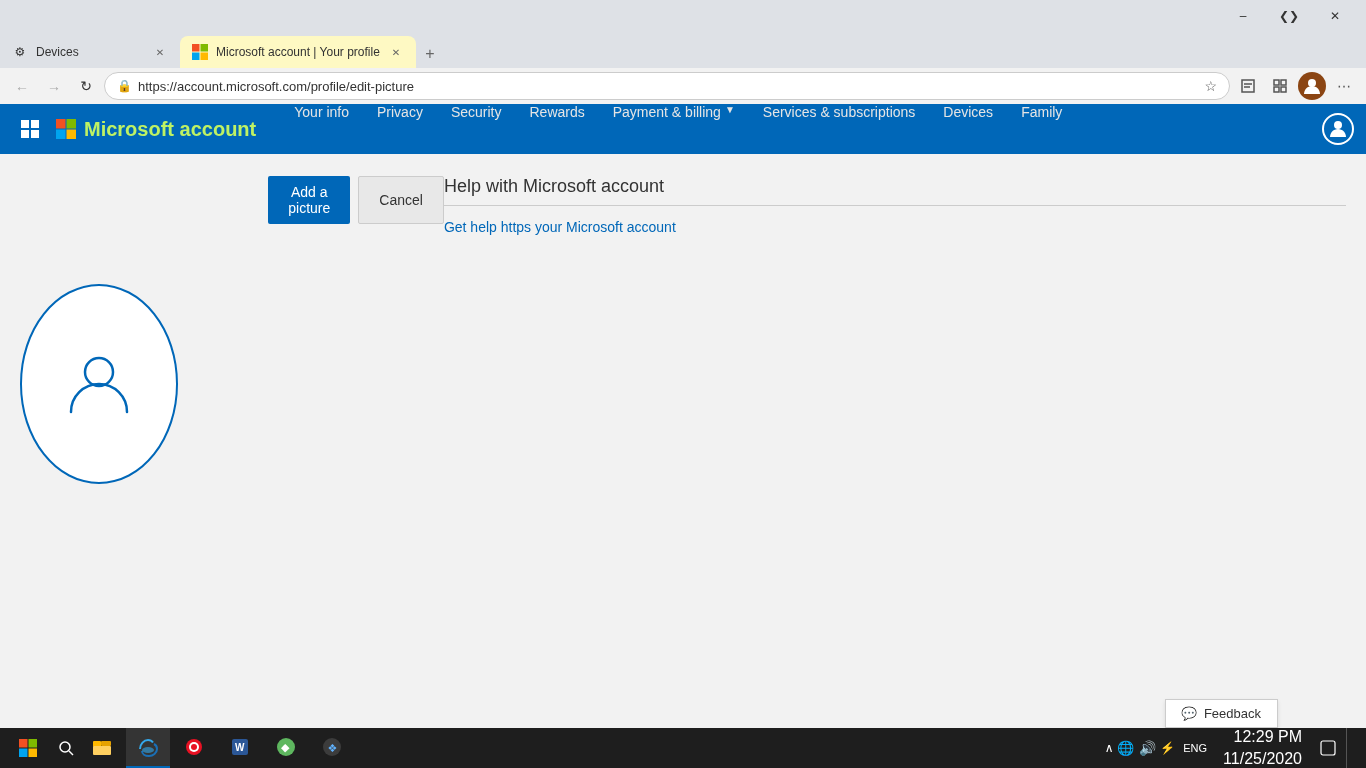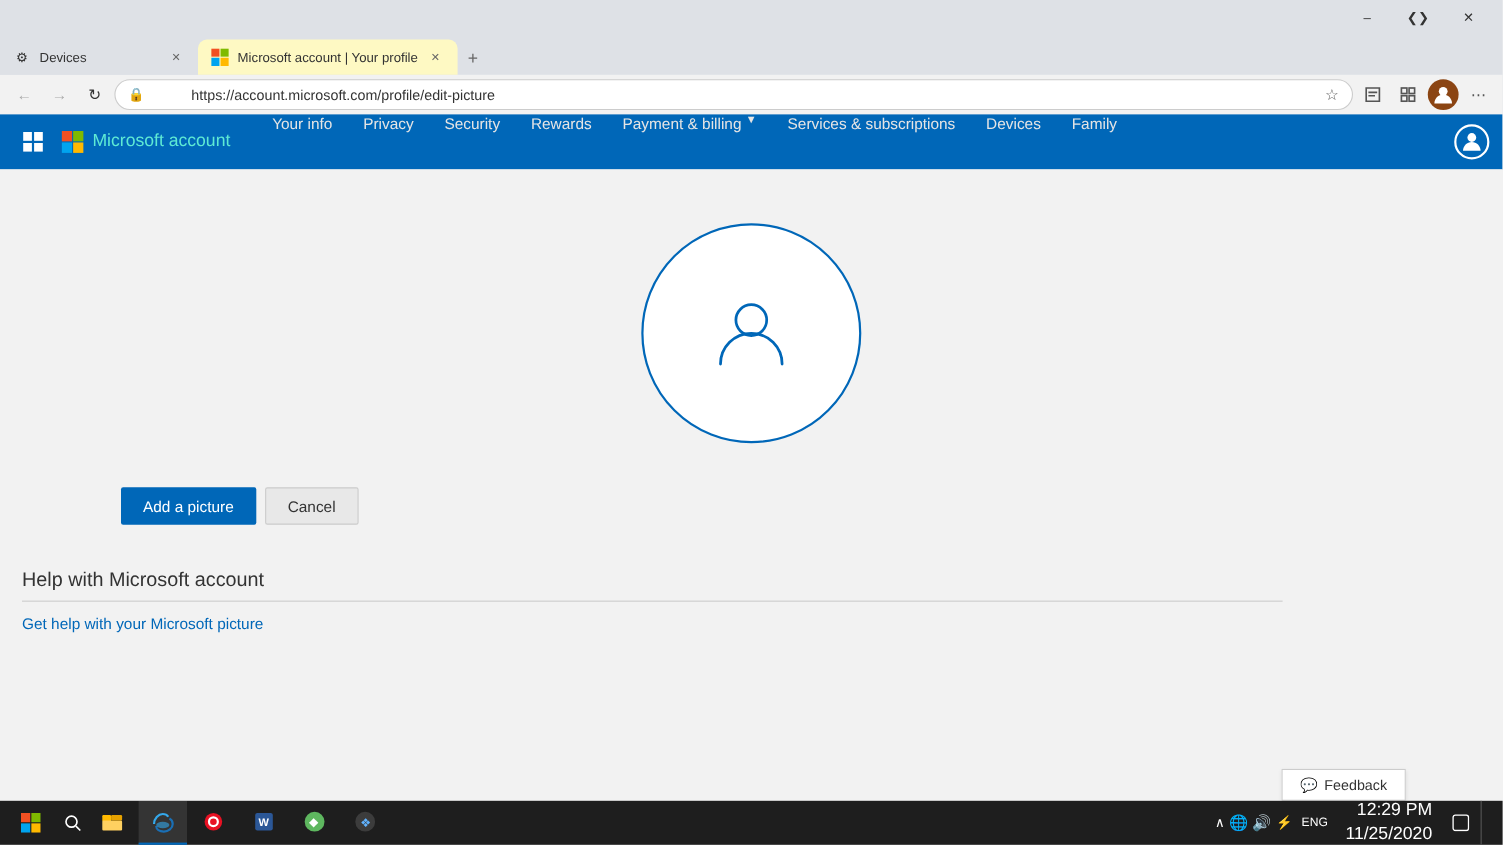--- a/index.html
+++ b/index.html
@@ -177,23 +177,23 @@
       margin-right: 8px;
     }
     .ms-logo {
       display: flex;
       align-items: center;
       gap: 8px;
       margin-right: 24px;
       cursor: pointer;
     }
     .ms-logo-text {
-      color: #5eead4;
-      font-size: 16px;
-      font-weight: 400;
+      color: #bef264;
+      font-size: 20px;
+      font-weight: 700;
       white-space: nowrap;
     }
     .ms-nav-link {
       color: #e5e5e5;
       font-size: 14px;
       padding: 0 14px;
       height: 50px;
       display: flex;
       align-items: flex-start;
       cursor: pointer;
@@ -213,23 +213,23 @@
       align-items: center;
       justify-content: center;
       cursor: pointer;
       overflow: hidden;
     }
 
     
     .main-content {
       background: #f2f2f2;
       display: flex;
-      flex-direction: column;
-      align-items: center;
-      padding: 49px 20px;
+      flex-direction: row;
+      align-items: center;
+      padding: 22px 20px;
       min-height: 500px;
     }
     .profile-pic-container {
       width: 200px;
       height: 200px;
       border-radius: 50%;
       border: 2px solid #0067b8;
       display: flex;
       align-items: center;
       justify-content: center;
@@ -422,21 +422,21 @@
     </div>
     <div class="tab-new">+</div>
   </div>
 
   <div class="address-bar">
     <div class="nav-btn disabled">←</div>
     <div class="nav-btn disabled">→</div>
     <div class="nav-btn">↻</div>
     <div class="url-bar">
       <span style="color:#555;font-size:12px;">🔒</span>
-      <span style="flex:1;margin-left:36px;">https://account.microsoft.com/profile/edit-picture</span>
+      <span style="flex:1;">https://account.microsoft.com/profile/edit-picture</span>
       <div class="url-bar-icons">
         <span style="font-size:14px;color:#555;cursor:pointer;">☆</span>
       </div>
     </div>
     <div class="toolbar-icons">
       <div class="toolbar-icon">
         <svg width="16" height="16" viewBox="0 0 16 16" fill="#555">
             <path d="M2 2h12v12H2z" fill="none" stroke="#555" stroke-width="1.5"></path>
             <path d="M4 6h8M4 9h6" stroke="#555" stroke-width="1.5"></path>
           </svg>
@@ -527,21 +527,21 @@
   </div>
 
   <div class="buttons-row">
     <button class="btn-add-picture">Add a picture</button>
     <button class="btn-cancel">Cancel</button>
   </div>
 
   <div class="help-section">
     <h2 class="help-title">Help with Microsoft account</h2>
     <hr class="help-divider">
-    <a class="help-link">Get help with your Microsoft picture</a>
+    <a class="help-link">Get help https your Microsoft account</a>
   </div>
 </div>
 
 <div class="feedback-btn">
   <span>💬</span>
   <span>Feedback</span>
 </div>
 
 <div class="taskbar">
   <div class="taskbar-start">

